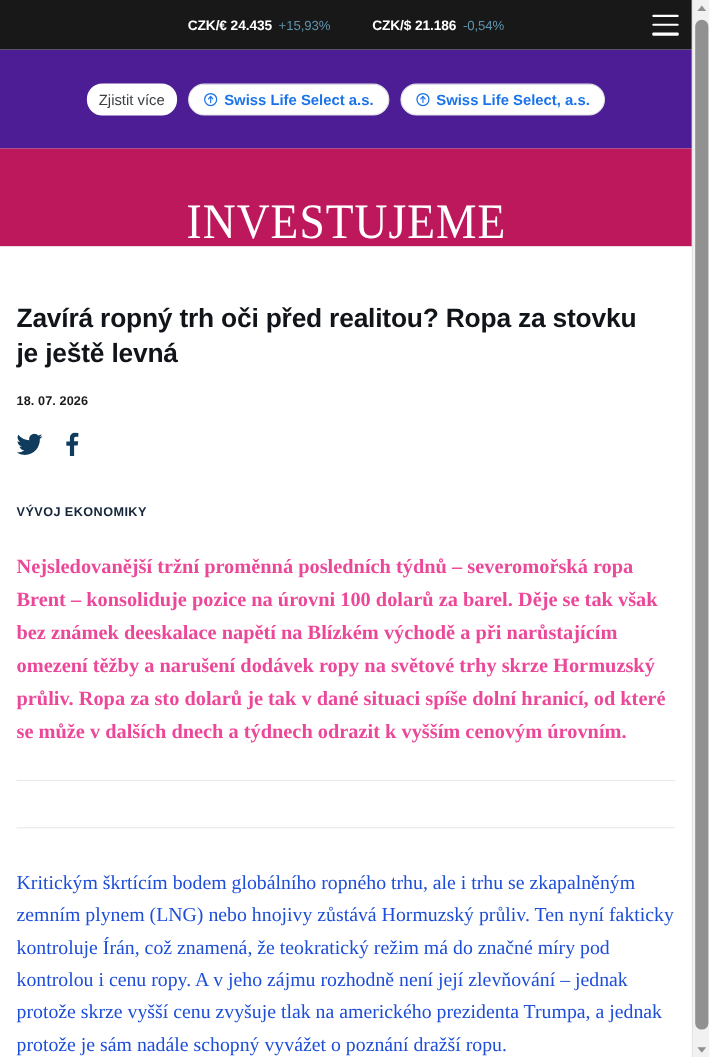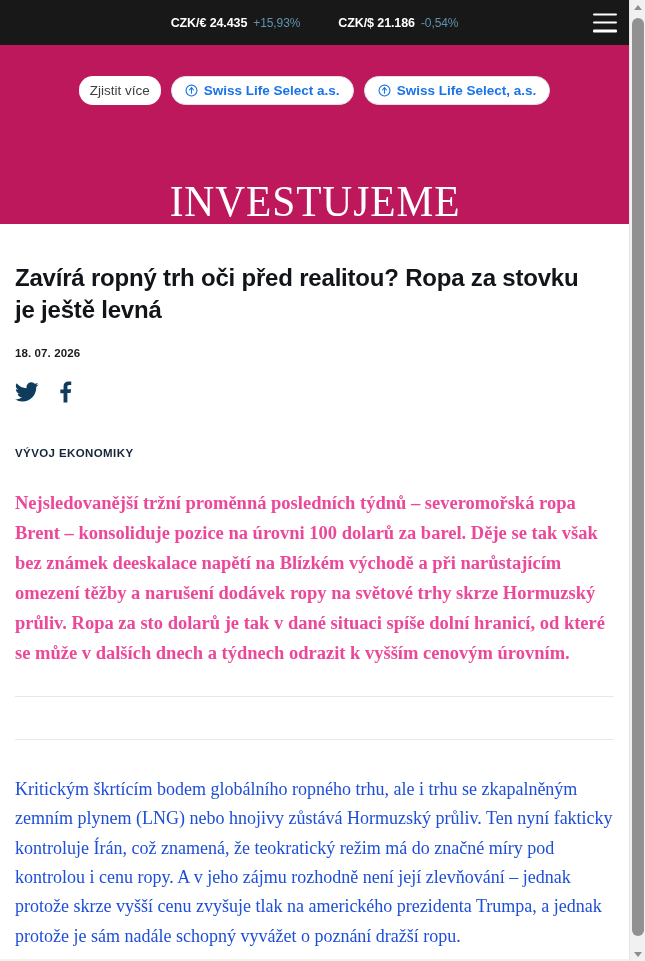--- a/index.html
+++ b/index.html
@@ -48,21 +48,21 @@
     width:24px; height:19px;
     display:flex; flex-direction:column; justify-content:space-between;
     cursor:pointer;
   }
   .hamburger span {
     display:block; height:2.6px; width:100%; background:#ffffff; border-radius:1px;
   }
   
   .promobar {
     height:90px;
-    background:#be185d;
+    background:#4c1d95;
     display:flex;
     align-items:center;
     justify-content:center;
     gap:10px;
     padding:0 12px;
   }
   .promo-label {
     background:#ffffff;
     color:#3c4043;
     font-size:13.5px;
@@ -109,21 +109,21 @@
     background:#ffffff;
     padding:0 15px;
     min-height:735px;
   }
   .art-title {
     font-size:24px;
     line-height:1.32;
     font-weight:700;
     color:#111418;
     letter-spacing:-0.2px;
-    padding-top:38px;
+    padding-top:50px;
     max-width:580px;
   }
   .art-date {
     margin-top:22px;
     font-size:11.5px;
     font-weight:600;
     color:#1b1b1b;
     letter-spacing:0.1px;
   }
   .socials {

